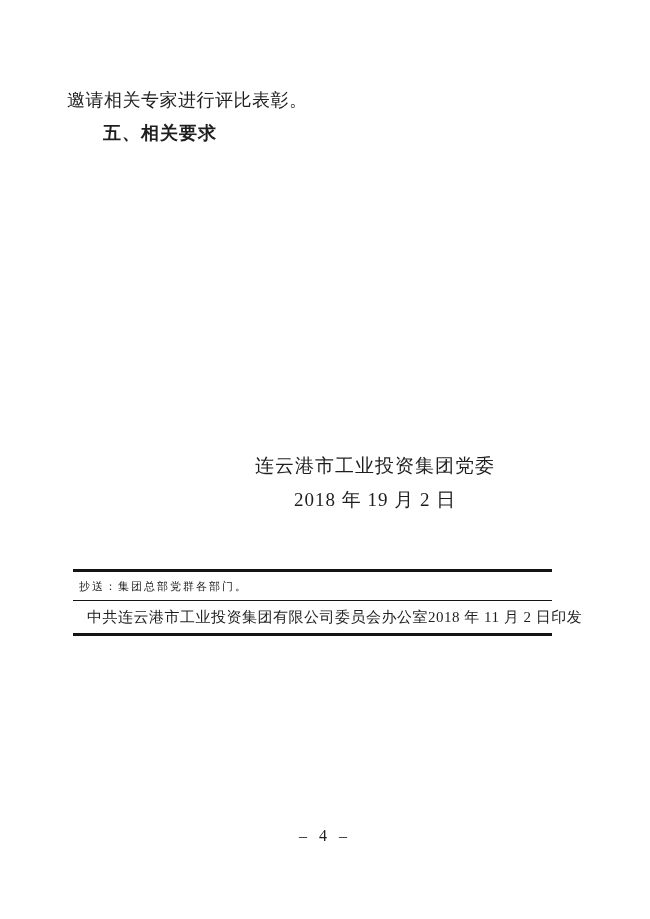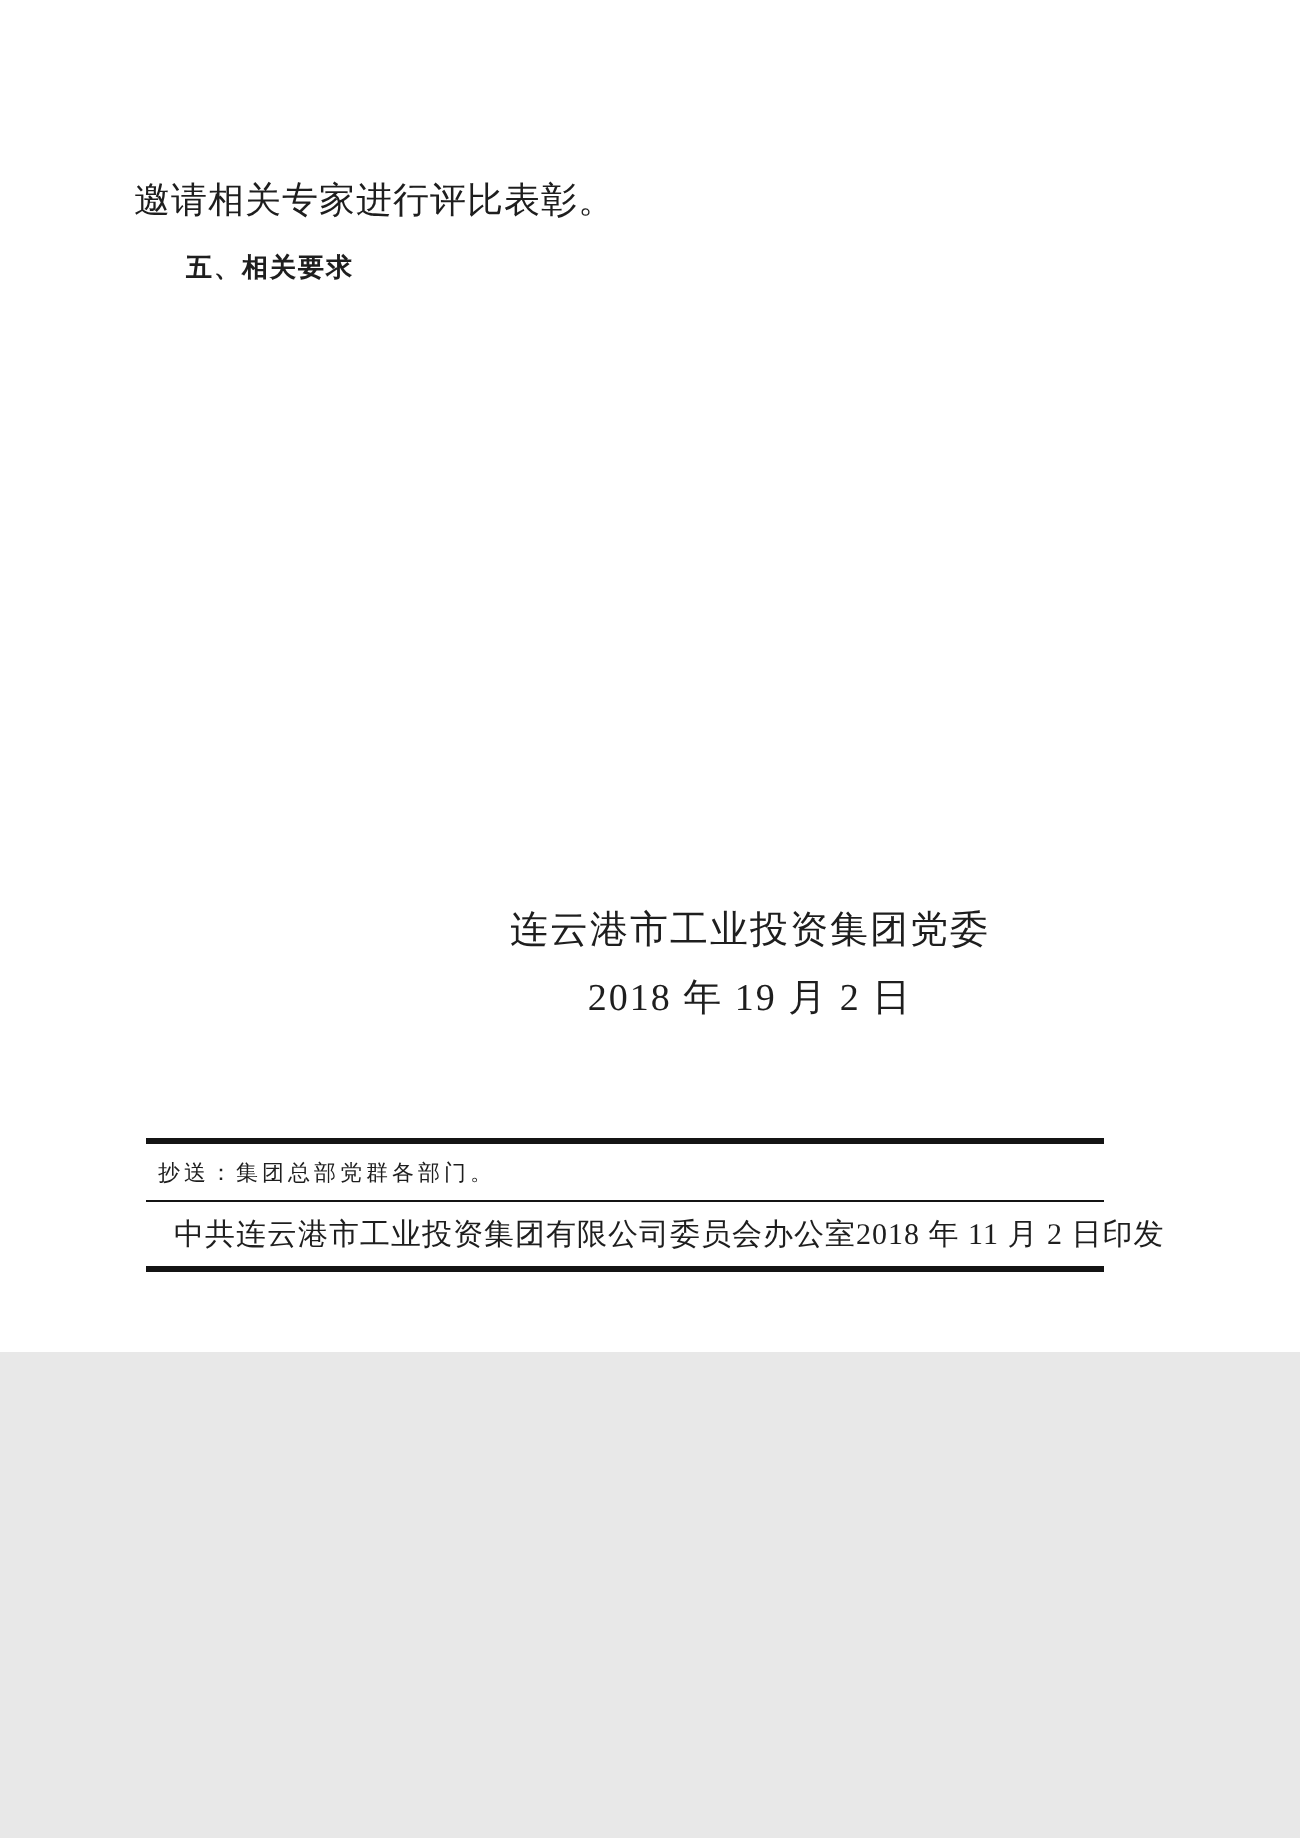--- a/index.html
+++ b/index.html
@@ -3,21 +3,21 @@
 <meta charset="utf-8">
 <style>
   html, body {
     margin: 0;
     padding: 0;
     background: #e8e8e8;
   }
   .page {
     position: relative;
     width: 650px;
-    height: 676px;
+    height: 919px;
     margin: 0 auto;
     background: #ffffff;
     font-family: "Liberation Serif", "DejaVu Serif", serif;
     color: #1e1e1e;
     overflow: hidden;
   }
   .content {
     position: absolute;
     top: 84px;
     left: 67px;
@@ -29,21 +29,21 @@
   }
   .content p {
     margin: 0;
   }
   .indent {
     text-indent: 2em;
   }
   .section-heading {
     font-family: "Liberation Sans", "DejaVu Sans", sans-serif;
     font-weight: bold;
-    font-size: 13px;
+    font-size: 18px;
     text-indent: 2em;
     letter-spacing: 1px;
   }
   .signature {
     position: absolute;
     top: 449px;
     right: 150px;
     width: 250px;
     text-align: center;
     font-size: 19px;

